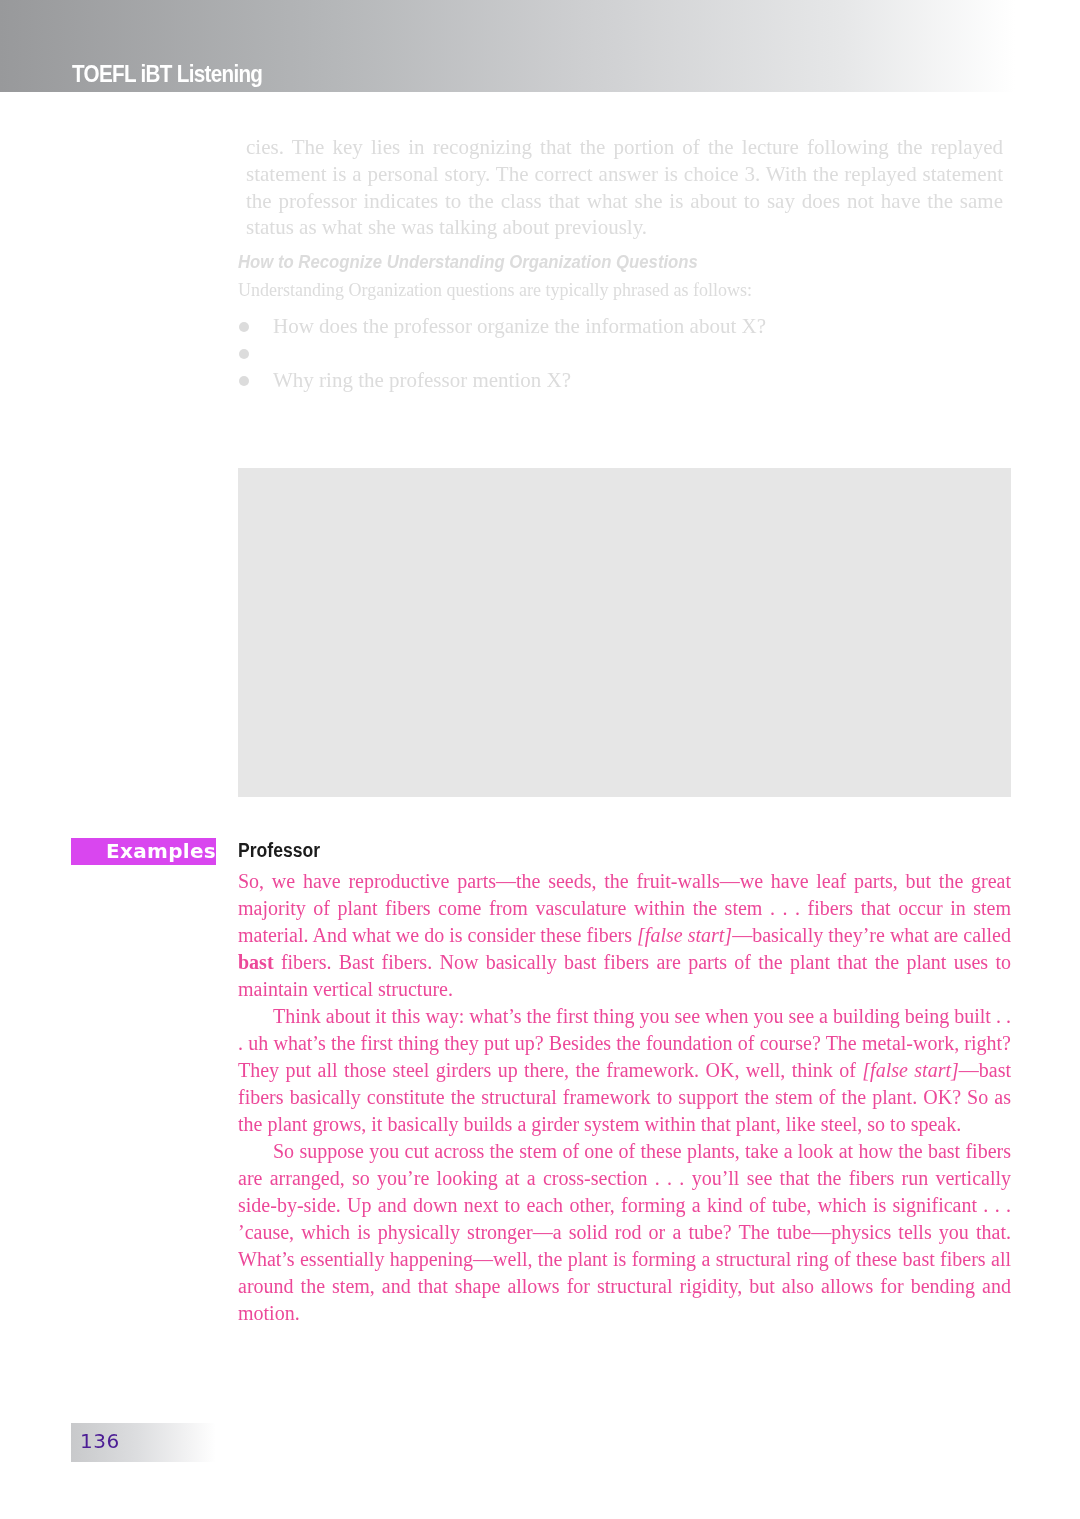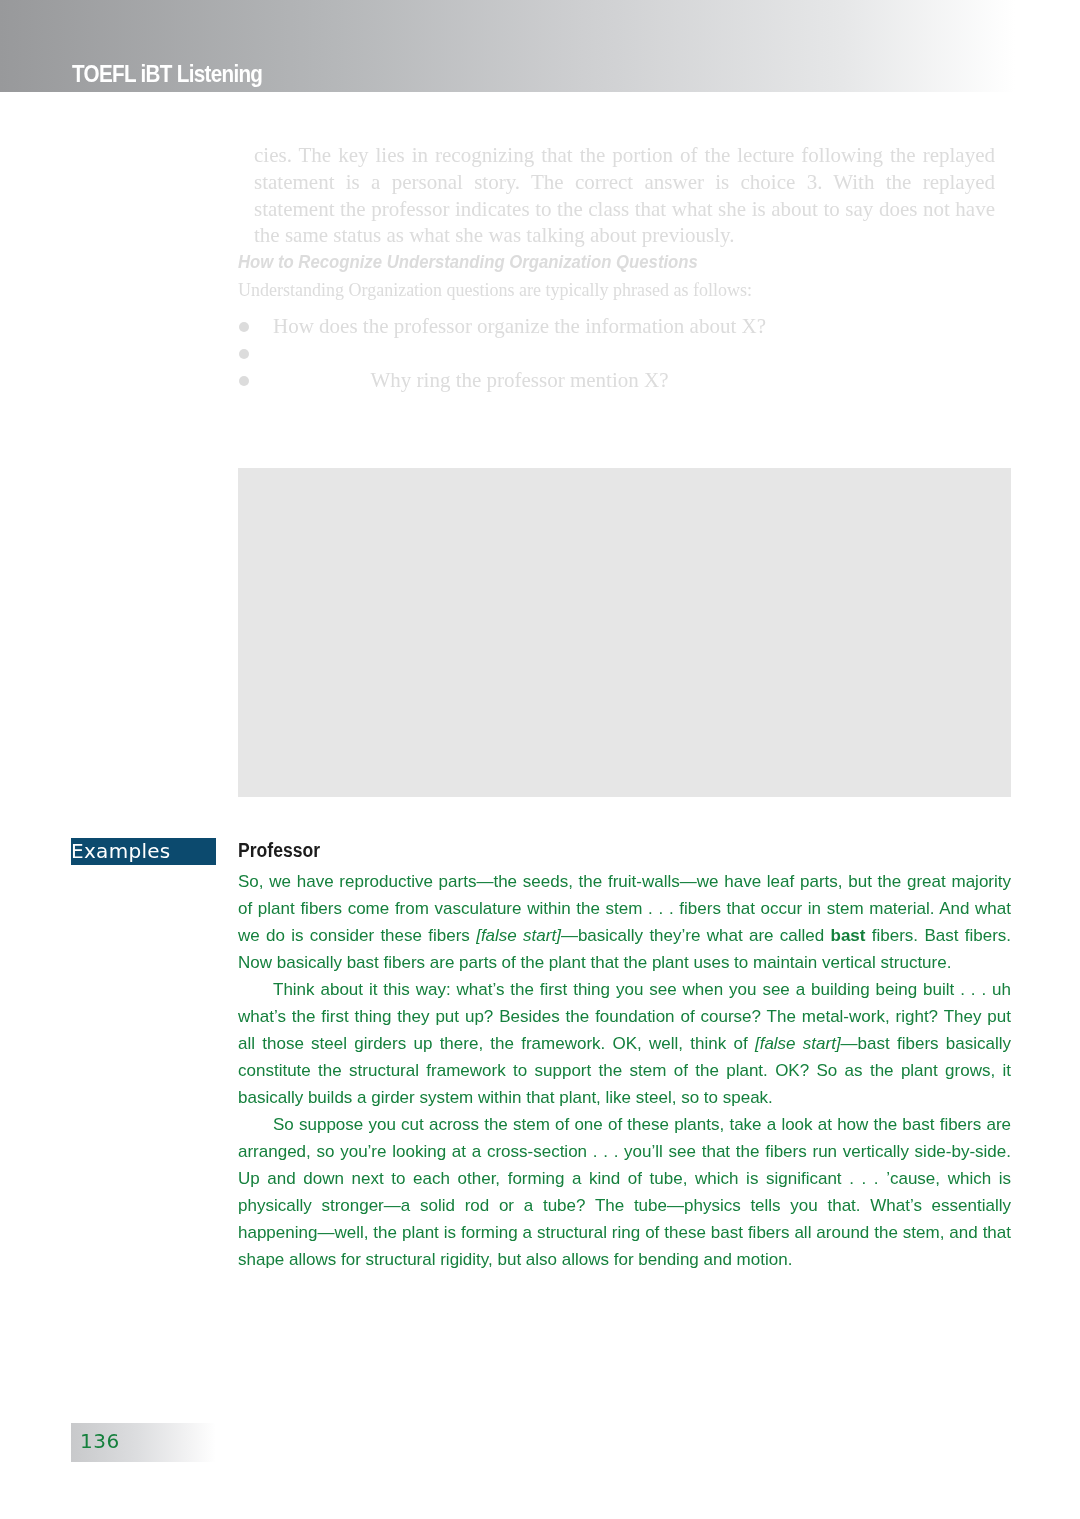--- a/index.html
+++ b/index.html
@@ -15,77 +15,77 @@
     font-size: 24px; color: #ffffff; letter-spacing: -0.8px;
     transform: scaleX(0.86); transform-origin: left top;
     white-space: nowrap;
   }
 
   .faded {
     position: absolute; left: 238px; width: 773px;
     font-family: "Liberation Serif", serif; color: #dcdcdc;
     font-size: 21px; line-height: 26.8px; text-align: justify;
   }
-  .faded p { margin: 16px; }
+  .faded p { margin: 8px; }
   .faded-text { top: 126px; }
   .faded-heading {
     position: absolute; left: 238px; top: 251px;
     font-family: "Liberation Sans", sans-serif; font-weight: bold; font-style: italic;
     font-size: 19px; color: #dcdcdc; white-space: nowrap;
     transform: scaleX(0.88); transform-origin: left top;
   }
   .faded-intro {
     position: absolute; left: 238px; top: 280px;
     font-family: "Liberation Serif", serif; font-size: 18px; color: #dcdcdc; white-space: nowrap;
   }
   .faded-list {
     position: absolute; left: 238px; top: 313px; margin: 0; padding: 0; list-style: none;
-    font-family: "Liberation Serif", serif; font-size: 21px; color: #dcdcdc; text-align: center;
+    font-family: "Liberation Serif", serif; font-size: 21px; color: #dcdcdc;
   }
   .faded-list li { height: 26.8px; line-height: 26.8px; position: relative; padding-left: 35px; white-space: nowrap; }
   .faded-list .bullet {
     position: absolute; left: 1px; top: 9px; width: 10px; height: 10px; border-radius: 50%;
     background: #dcdcdc;
   }
 
   .figure-placeholder {
     position: absolute; left: 238px; top: 468px; width: 773px; height: 329px;
     background: #e6e6e6;
   }
 
   .examples-label {
     position: absolute; left: 71px; top: 838px; width: 145px; height: 27px;
-    background: #0c4a6e; color: #ffffff;
-    font-family: "DejaVu Sans", sans-serif; font-weight: normal; font-size: 20px;
-    line-height: 27px; text-align: left; letter-spacing: 0.3px;
+    background: #d946ef; color: #ffffff;
+    font-family: "DejaVu Sans", sans-serif; font-weight: bold; font-size: 20px;
+    line-height: 27px; text-align: right; letter-spacing: 0.3px;
   }
 
   .speaker {
     position: absolute; left: 238px; top: 839px;
     font-family: "Liberation Sans", sans-serif; font-weight: bold; font-size: 20px; color: #1c1c1c;
     transform: scaleX(0.88); transform-origin: left top; white-space: nowrap;
   }
 
   .transcript {
     position: absolute; left: 238px; top: 868px; width: 773px;
-    font-family: Liberation Sans, sans-serif; font-size: 17px; line-height: 27px;
-    color: #15803d; text-align: justify; hyphens: manual;
+    font-family: Liberation Serif, serif; font-size: 20px; line-height: 27px;
+    color: #ec4899; text-align: justify; hyphens: manual;
   }
   .transcript p { margin: 0; }
   .transcript p.indent { text-indent: 35px; }
   .transcript em { font-style: italic; }
   .transcript strong { font-weight: bold; }
 
   .page-number-band {
     position: absolute; left: 71px; top: 1423px; width: 145px; height: 39px;
     background: linear-gradient(to right, #c8c9cb 0%, #dcdddf 45%, #f2f2f3 80%, #ffffff 100%);
   }
   .page-number {
     position: absolute; left: 80px; top: 1429px;
-    font-family: "DejaVu Sans", sans-serif; font-size: 20px; color: #15803d; letter-spacing: 0.5px;
+    font-family: "DejaVu Sans", sans-serif; font-size: 20px; color: #4c1d95; letter-spacing: 0.5px;
   }
 </style>
 </head>
 <body>
 
 <div class="header-band"></div>
 <div class="header-title">TOEFL iBT Listening</div>
 
 <div class="faded faded-text">
   <p>cies. The key lies in recognizing that the portion of the lecture following the replayed statement is a personal story. The correct answer is choice 3. With the replayed statement the professor indicates to the class that what she is about to say does not have the same status as what she was talking about previously.</p>

